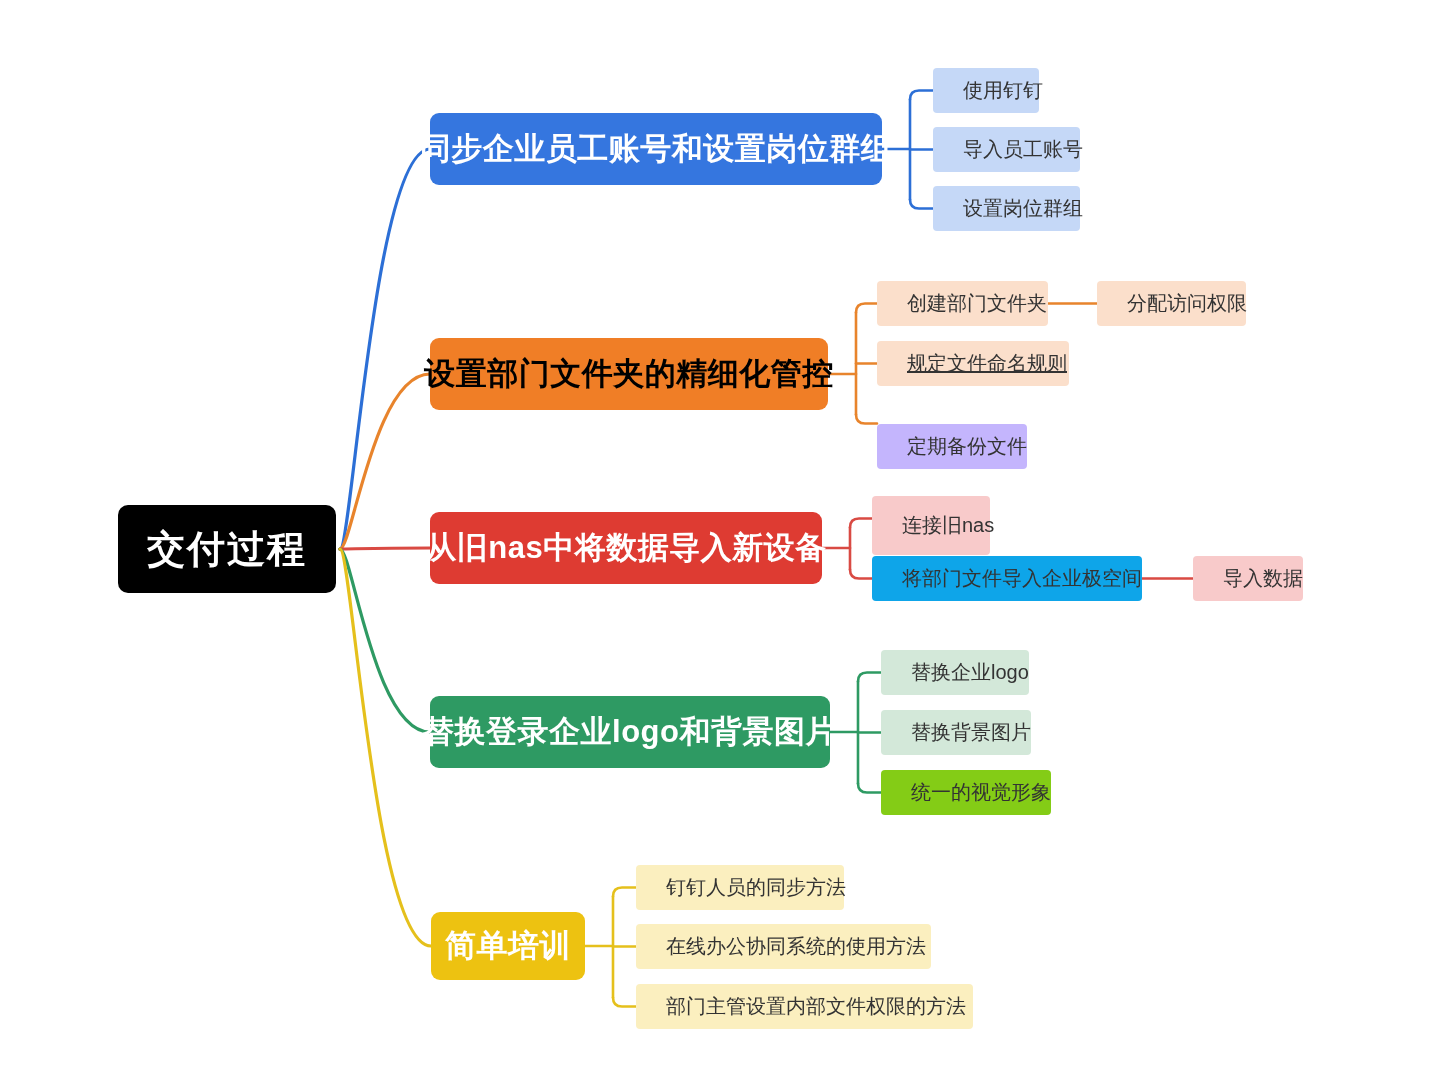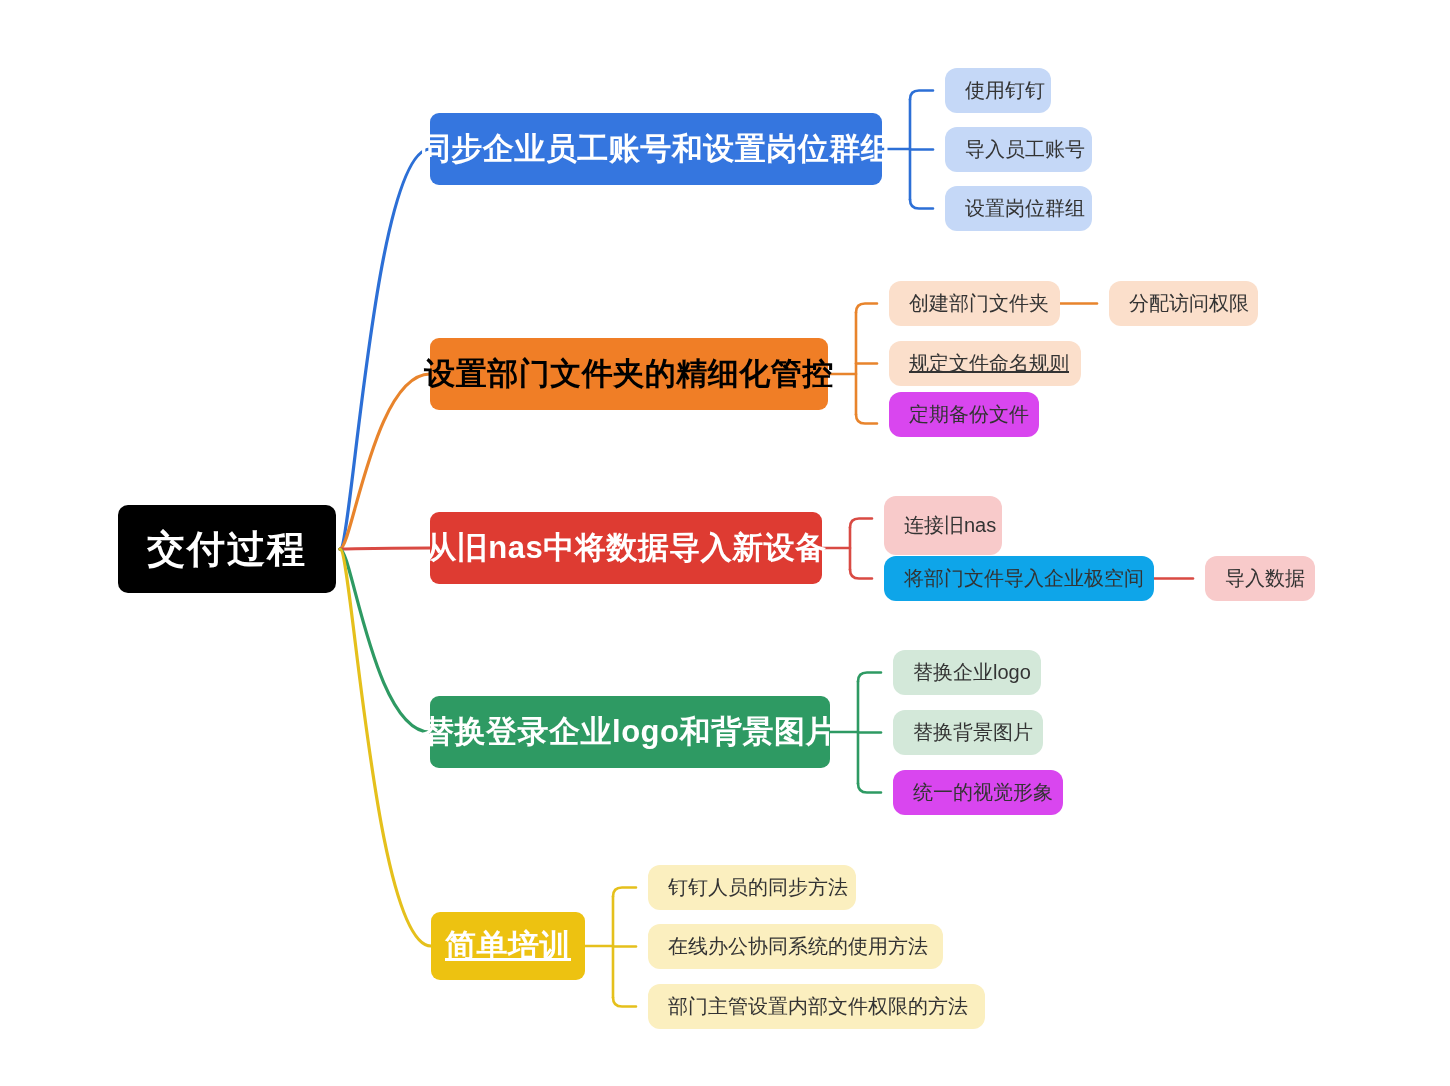--- a/index.html
+++ b/index.html
@@ -45,27 +45,26 @@
   .main-node {
     border-radius: 9px;
     color: #ffffff;
     font-weight: bold;
     font-size: 31px;
     letter-spacing: 0.5px;
     padding: 0 22px;
     justify-content: center;
   }
   .leaf-node {
-    border-radius: 12px;
+    border-radius: 4px;
     color: #333333;
     font-weight: normal;
     font-size: 20px;
-    padding: 0 20px;
+    padding: 0 30px;
     justify-content: flex-start;
-    margin-left: 12px;
   }
 </style>
 </head>
 <body>
 
 <div id="canvas">
   <svg id="wires" viewBox="0 0 1450 1086">
       <path d="M 340 549 C 352 549, 374.2 149, 430 149" fill="none" stroke="#2C6FD6" stroke-width="3.2" stroke-linecap="round" stroke-linejoin="round"></path>
       <path d="M 882 149 L 910 149" fill="none" stroke="#2C6FD6" stroke-width="2.6" stroke-linecap="round" stroke-linejoin="round"></path>
       <path d="M 910 99.5 L 910 199.5" fill="none" stroke="#2C6FD6" stroke-width="2.6" stroke-linecap="round" stroke-linejoin="round"></path>
@@ -101,27 +100,27 @@
   <div id="nodes">
       <div class="node root-node" style="left: 118px; top: 505px; width: 218px; height: 88px; background: rgb(0, 0, 0); color: rgb(255, 255, 255);">交付过程</div>
       <div class="node main-node" style="left: 430px; top: 113px; width: 452px; height: 72px; background: rgb(53, 118, 223); color: rgb(255, 255, 255);">同步企业员工账号和设置岗位群组</div>
       <div class="node leaf-node" style="left: 933px; top: 68px; width: 106px; height: 45px; background: rgb(197, 216, 247); color: rgb(51, 51, 51);">使用钉钉</div>
       <div class="node leaf-node" style="left: 933px; top: 127px; width: 147px; height: 45px; background: rgb(197, 216, 247); color: rgb(51, 51, 51);">导入员工账号</div>
       <div class="node leaf-node" style="left: 933px; top: 186px; width: 147px; height: 45px; background: rgb(197, 216, 247); color: rgb(51, 51, 51);">设置岗位群组</div>
       <div class="node main-node" style="left: 430px; top: 338px; width: 398px; height: 72px; background: rgb(240, 126, 38); color: #000000;">设置部门文件夹的精细化管控</div>
       <div class="node leaf-node" style="left: 877px; top: 281px; width: 171px; height: 45px; background: rgb(251, 223, 203); color: rgb(51, 51, 51);">创建部门文件夹</div>
       <div class="node leaf-node" style="left: 1097px; top: 281px; width: 149px; height: 45px; background: rgb(251, 223, 203); color: rgb(51, 51, 51);">分配访问权限</div>
       <div class="node leaf-node" style="left: 877px; top: 341px; width: 192px; height: 45px; background: rgb(251, 223, 203); color: rgb(51, 51, 51); text-decoration: underline;">规定文件命名规则</div>
-      <div class="node leaf-node" style="left: 877px; top: 392px; width: 150px; height: 45px; background: #d946ef; color: rgb(51, 51, 51);">定期备份文件</div>
+      <div class="node leaf-node" style="left: 877px; top: 424px; width: 150px; height: 45px; background: #c4b5fd; color: rgb(51, 51, 51);">定期备份文件</div>
       <div class="node main-node" style="left: 430px; top: 512px; width: 392px; height: 72px; background: rgb(222, 59, 50); color: rgb(255, 255, 255);">从旧nas中将数据导入新设备</div>
       <div class="node leaf-node" style="left: 872px; top: 496px; width: 118px; height: 59px; background: rgb(248, 202, 202); color: rgb(51, 51, 51);">连接旧nas</div>
       <div class="node leaf-node" style="left: 872px; top: 556px; width: 270px; height: 45px; background: #0ea5e9; color: rgb(51, 51, 51);">将部门文件导入企业极空间</div>
       <div class="node leaf-node" style="left: 1193px; top: 556px; width: 110px; height: 45px; background: rgb(248, 202, 202); color: rgb(51, 51, 51);">导入数据</div>
       <div class="node main-node" style="left: 430px; top: 696px; width: 400px; height: 72px; background: rgb(46, 154, 99); color: rgb(255, 255, 255);">替换登录企业logo和背景图片</div>
       <div class="node leaf-node" style="left: 881px; top: 650px; width: 148px; height: 45px; background: rgb(211, 232, 217); color: rgb(51, 51, 51);">替换企业logo</div>
       <div class="node leaf-node" style="left: 881px; top: 710px; width: 150px; height: 45px; background: rgb(211, 232, 217); color: rgb(51, 51, 51);">替换背景图片</div>
-      <div class="node leaf-node" style="left: 881px; top: 770px; width: 170px; height: 45px; background: #d946ef; color: rgb(51, 51, 51);">统一的视觉形象</div>
-      <div class="node main-node" style="left: 431px; top: 912px; width: 154px; height: 68px; background: rgb(237, 194, 17); color: rgb(255, 255, 255); text-decoration: underline;">简单培训</div>
+      <div class="node leaf-node" style="left: 881px; top: 770px; width: 170px; height: 45px; background: #84cc16; color: rgb(51, 51, 51);">统一的视觉形象</div>
+      <div class="node main-node" style="left: 431px; top: 912px; width: 154px; height: 68px; background: rgb(237, 194, 17); color: rgb(255, 255, 255);">简单培训</div>
       <div class="node leaf-node" style="left: 636px; top: 865px; width: 208px; height: 45px; background: rgb(251, 239, 191); color: rgb(51, 51, 51); text-align: center;">钉钉人员的同步方法</div>
       <div class="node leaf-node" style="left: 636px; top: 924px; width: 295px; height: 45px; background: rgb(251, 239, 191); color: rgb(51, 51, 51);">在线办公协同系统的使用方法</div>
       <div class="node leaf-node" style="left: 636px; top: 984px; width: 337px; height: 45px; background: rgb(251, 239, 191); color: rgb(51, 51, 51);">部门主管设置内部文件权限的方法</div>
     </div>
 </div>
 
 </body></html>

